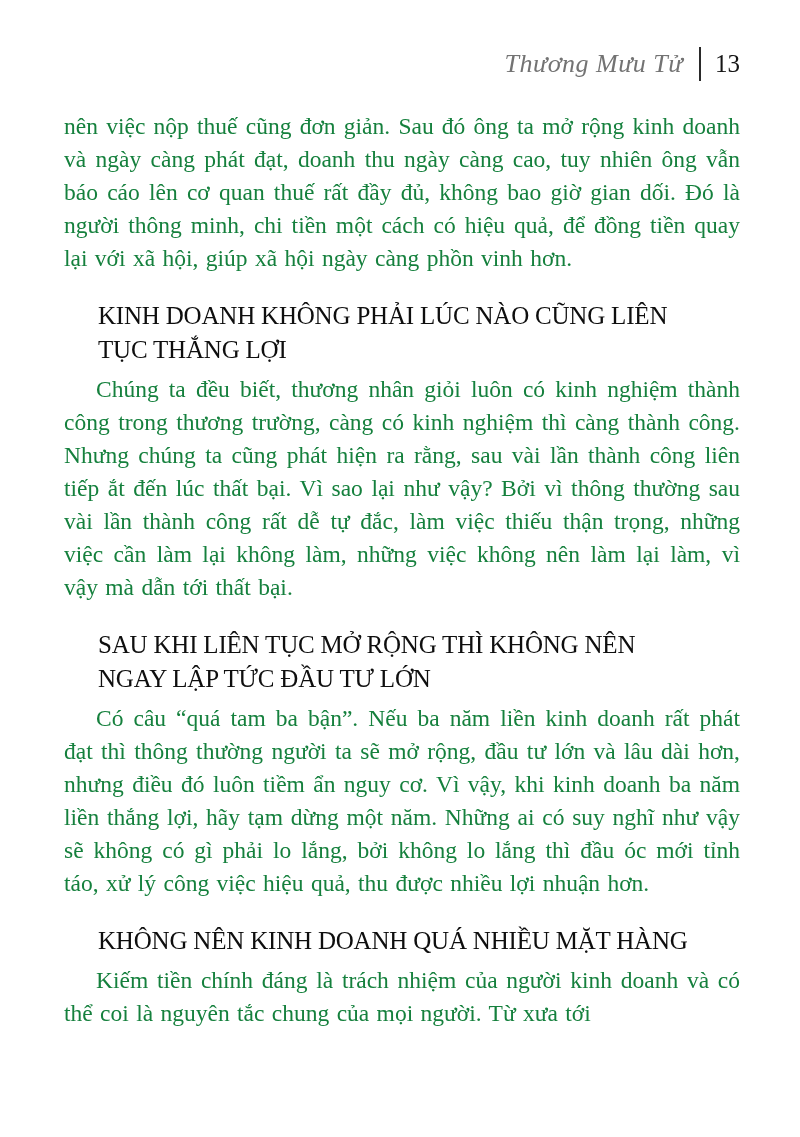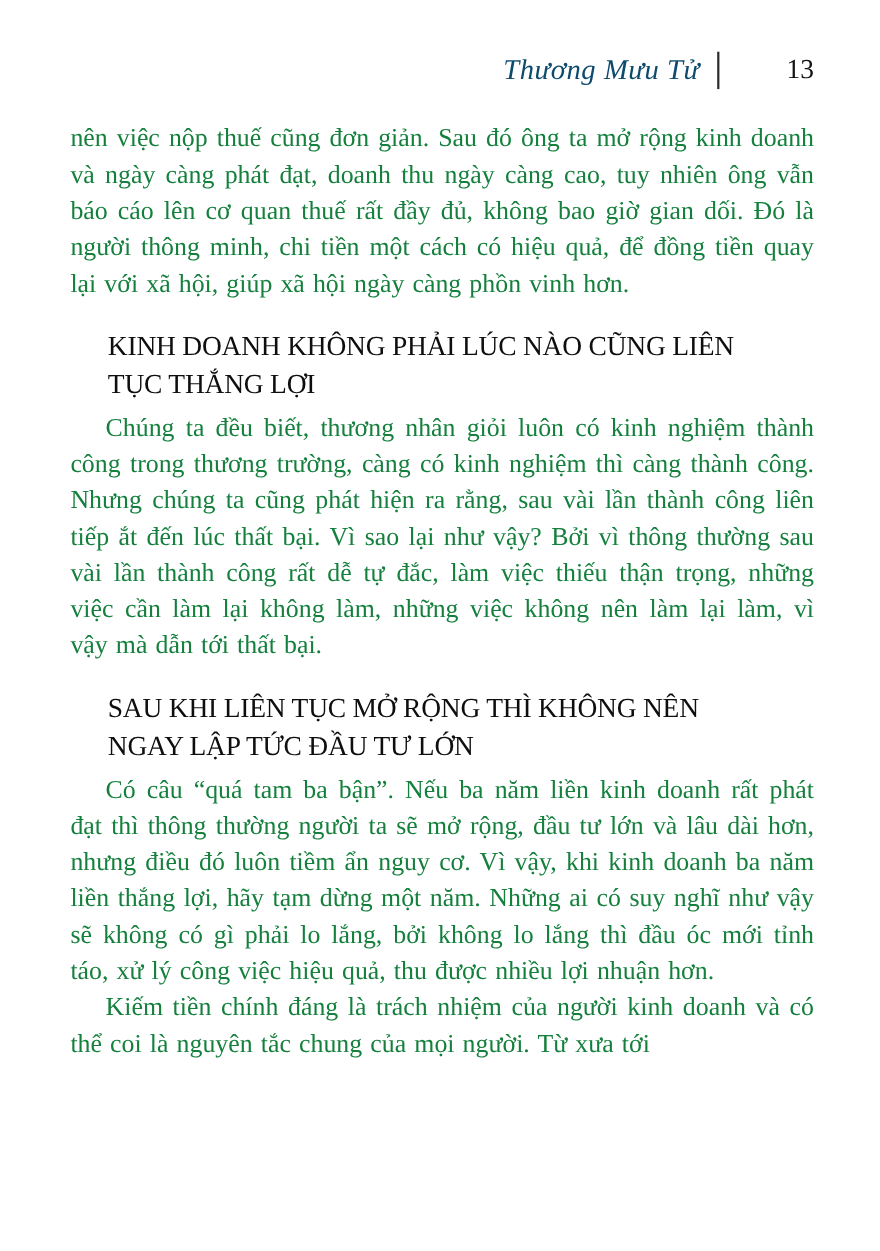--- a/index.html
+++ b/index.html
@@ -26,32 +26,31 @@
     display: flex;
     justify-content: flex-end;
     align-items: center;
     margin-bottom: 26px;
     height: 40px;
   }
   .running-head .book-title {
     font-style: italic;
     font-size: 26px;
     letter-spacing: 0.5px;
-    color: #0c4a6e;
+    color: #737373;
   }
   .running-head .divider {
     width: 0;
     height: 34px;
     border-left: 2px solid #2a2a2a;
     margin: 0 14px 0 16px;
   }
   .running-head .folio {
     font-size: 25px;
     color: #151515;
-    margin-left: 47px;
   }
 
   
   .para {
     margin: 0;
     font-size: 23.5px;
     line-height: 33px;
     text-align: justify;
     color: #15803d;
     word-spacing: 1.5px;
@@ -85,16 +84,17 @@
   <h2 class="section-heading">KINH DOANH KHÔNG PHẢI LÚC NÀO CŨNG LIÊN
 TỤC THẮNG LỢI</h2>
 
   <p class="para indent">Chúng ta đều biết, thương nhân giỏi luôn có kinh nghiệm thành công trong thương trường, càng có kinh nghiệm thì càng thành công. Nhưng chúng ta cũng phát hiện ra rằng, sau vài lần thành công liên tiếp ắt đến lúc thất bại. Vì sao lại như vậy? Bởi vì thông thường sau vài lần thành công rất dễ tự đắc, làm việc thiếu thận trọng, những việc cần làm lại không làm, những việc không nên làm lại làm, vì vậy mà dẫn tới thất bại.</p>
 
   <h2 class="section-heading">SAU KHI LIÊN TỤC MỞ RỘNG THÌ KHÔNG NÊN
 NGAY LẬP TỨC ĐẦU TƯ LỚN</h2>
 
   <p class="para indent">Có câu “quá tam ba bận”. Nếu ba năm liền kinh doanh rất phát đạt thì thông thường người ta sẽ mở rộng, đầu tư lớn và lâu dài hơn, nhưng điều đó luôn tiềm ẩn nguy cơ. Vì vậy, khi kinh doanh ba năm liền thắng lợi, hãy tạm dừng một năm. Những ai có suy nghĩ như vậy sẽ không có gì phải lo lắng, bởi không lo lắng thì đầu óc mới tỉnh táo, xử lý công việc hiệu quả, thu được nhiều lợi nhuận hơn.</p>
 
+  <h2 class="section-heading">KHÔNG NÊN KINH DOANH QUÁ NHIỀU MẶT HÀNG</h2>
 
   <p class="para indent">Kiếm tiền chính đáng là trách nhiệm của người kinh doanh và có thể coi là nguyên tắc chung của mọi người. Từ xưa tới</p>
 
 </div>
 
 </body></html>

